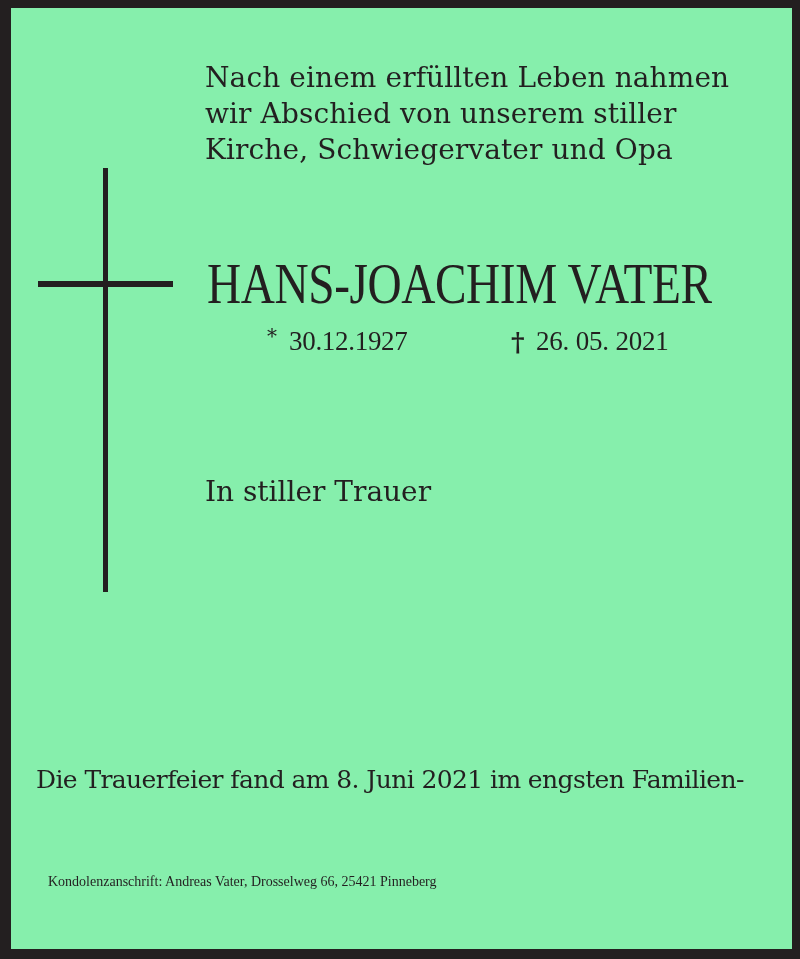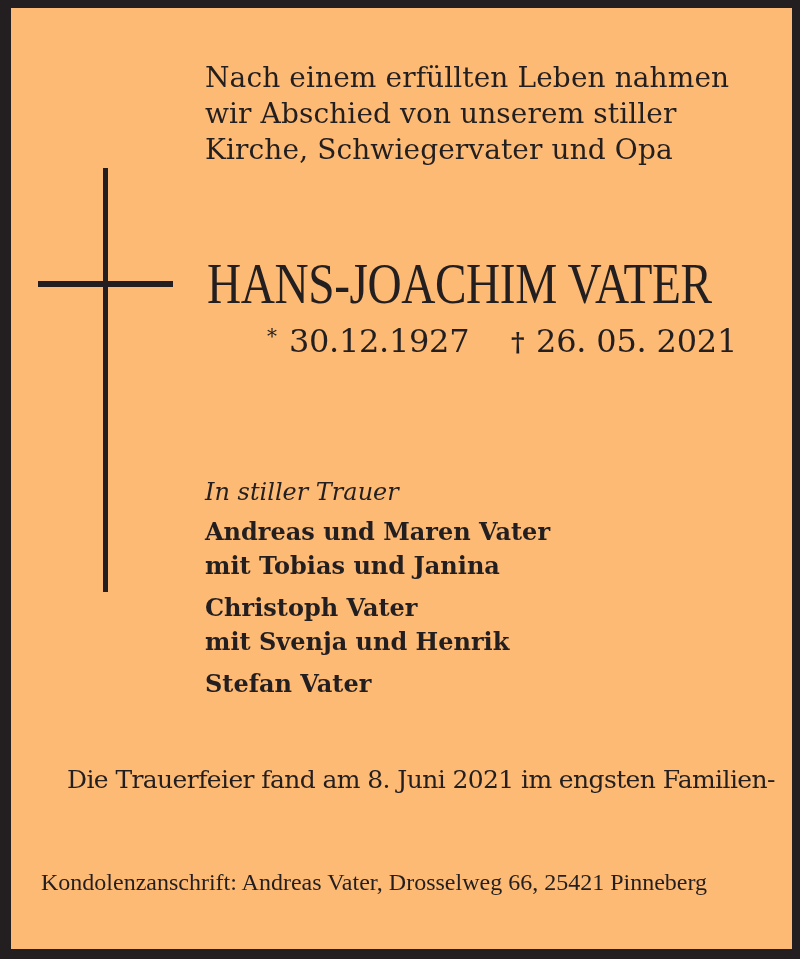--- a/index.html
+++ b/index.html
@@ -4,54 +4,54 @@
 <style>
   html, body { margin: 0; padding: 0; }
   body {
     width: 800px; height: 959px; position: relative; overflow: hidden;
     background: #231f20;
     font-family: "DejaVu Serif", "Liberation Serif", serif;
     color: #231f20;
   }
   .card {
     position: absolute; left: 11px; top: 8px; width: 781px; height: 941px;
-    background: #fdba74;
+    background: #86efac;
   }
   .abs { position: absolute; white-space: nowrap; }
   .intro {
     left: 194px; top: 52px; font-size: 28px; line-height: 36px;
     letter-spacing: 0.1px;
   }
   .cross-v { position: absolute; left: 92px; top: 160px; width: 5px; height: 424px; background: #231f20; }
   .cross-h { position: absolute; left: 27px; top: 273px; width: 135px; height: 6px; background: #231f20; }
   .name {
     left: 196px; top: 244px; font-family: "Liberation Serif", serif;
     font-size: 56px; line-height: 64px; letter-spacing: -0.5px;
     transform: scaleX(0.845); transform-origin: left top;
   }
-  .dates { top: 316px; font-size: 32px; line-height: 34px; }
+  .dates { top: 316px; font-size: 27px; line-height: 34px; font-family: Liberation Serif, serif; }
   .star { left: 256px; top: 314px; font-size: 20px; line-height: 28px; }
   .birth { left: 278px; letter-spacing: -0.3px; }
   .dagger { left: 500px; top: 318px; font-size: 26px; line-height: 32px; font-weight: bold; }
   .death { left: 525px; letter-spacing: -0.2px; }
-  .mourn-label { left: 194px; top: 468px; font-size: 24px; line-height: 32px; font-style: italic; }
+  .mourn-label { left: 194px; top: 468px; font-size: 28px; line-height: 32px; }
   .mourners {
     position: absolute; left: 194px; top: 507px;
     font-size: 24px; font-weight: bold; line-height: 34px;
   }
   .mourners .group { margin-bottom: 8px; }
   .mourners .line { display: block; white-space: nowrap; }
   .ceremony {
     left: 25px; top: 755px; width: 740px; font-size: 25px; line-height: 34px;
     letter-spacing: -0.6px;
   }
-  .ceremony .line { display: block; white-space: nowrap; margin-left: 31px; }
+  .ceremony .line { display: block; white-space: nowrap; }
   .condolence {
-    left: 30px; top: 860px; font-family: "Liberation Serif", serif;
-    font-size: 24px; line-height: 28px; letter-spacing: 0px;
+    left: 37px; top: 860px; font-family: "Liberation Serif", serif;
+    font-size: 14px; line-height: 28px; letter-spacing: 0px;
   }
 </style>
 </head>
 <body>
 
 <div class="card">
 
   <div class="abs intro">
     <div>Nach einem erfüllten Leben nahmen</div>
     <div>wir Abschied von unserem stiller</div>
@@ -65,33 +65,20 @@
 
   <div class="abs name">HANS-JOACHIM VATER</div>
 
   <span class="abs star">*</span>
   <span class="abs dates birth">30.12.1927</span>
   <span class="abs dagger">†</span>
   <span class="abs dates death">26. 05. 2021</span>
 
   <div class="abs mourn-label">In stiller Trauer</div>
 
-  <div class="mourners">
-    <div class="group">
-      <span class="line">Andreas und Maren Vater</span>
-      <span class="line">mit Tobias und Janina</span>
-    </div>
-    <div class="group">
-      <span class="line">Christoph Vater</span>
-      <span class="line">mit Svenja und Henrik</span>
-    </div>
-    <div class="group">
-      <span class="line">Stefan Vater</span>
-    </div>
-  </div>
 
   <div class="abs ceremony">
     <span class="line">Die Trauerfeier fand am 8. Juni 2021 im engsten Familien-</span>
   </div>
 
   <div class="abs condolence">Kondolenzanschrift: Andreas Vater, Drosselweg 66, 25421 Pinneberg</div>
 
 </div>
 
 </body></html>

